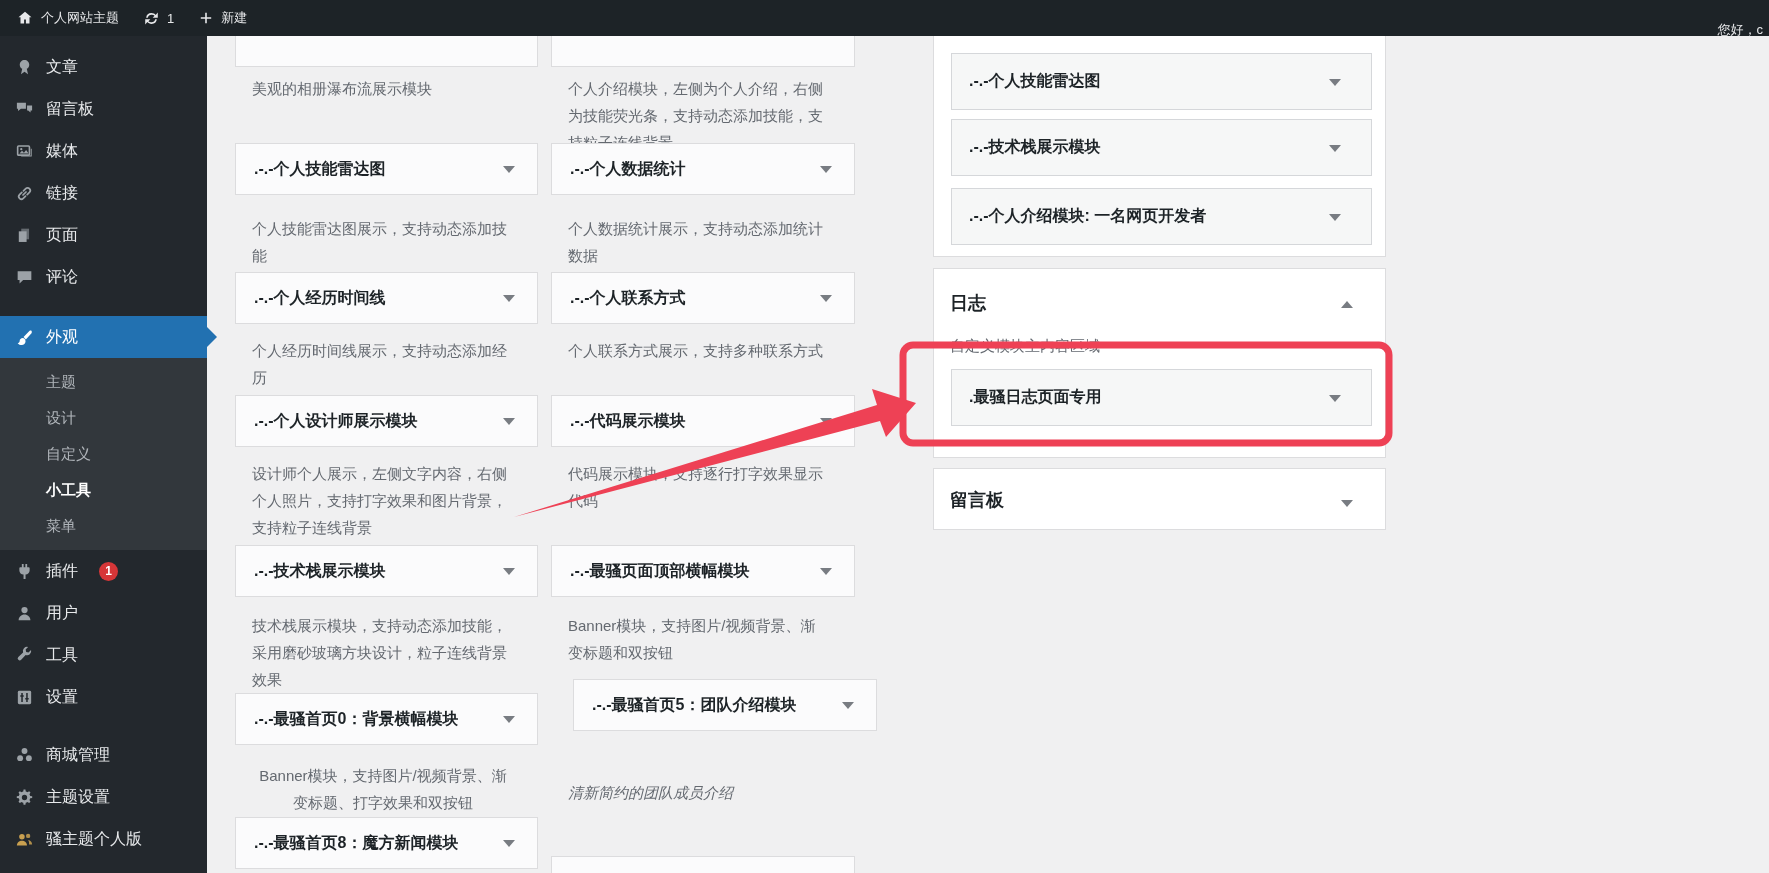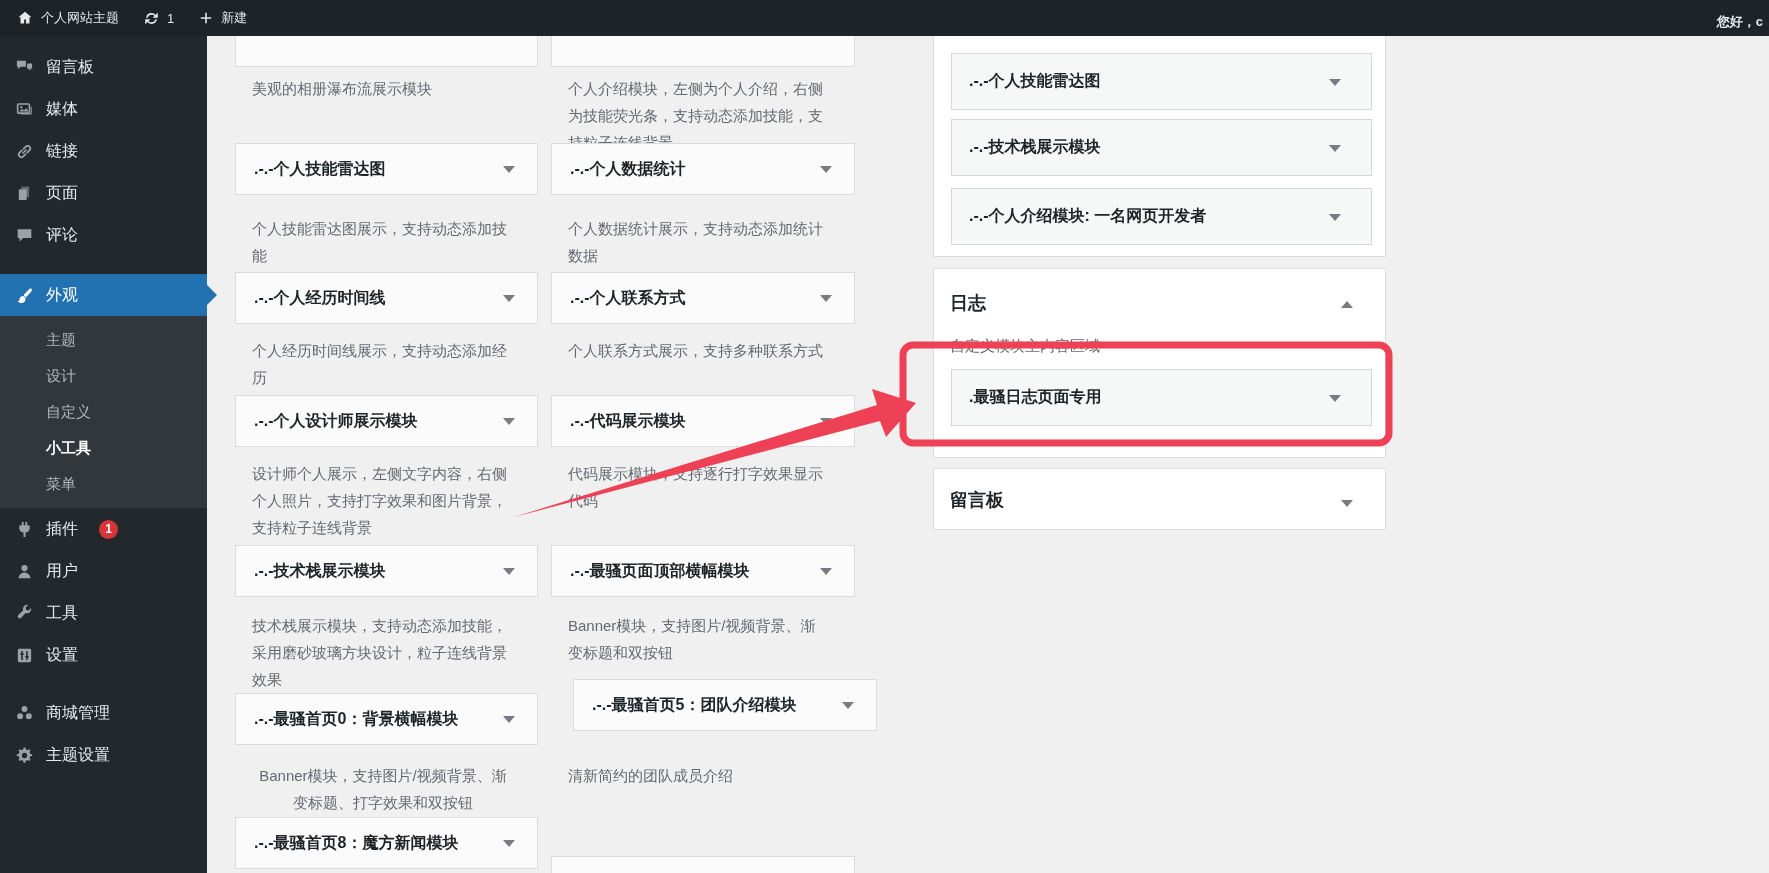--- a/index.html
+++ b/index.html
@@ -4,21 +4,21 @@
 <style>
   * { margin:0; padding:0; box-sizing:border-box; }
   html,body { width:1769px; height:873px; overflow:hidden; }
   body { font-family:"Liberation Sans","DejaVu Sans",sans-serif; background:#f0f0f1; position:relative; }
 
   
   .adminbar { position:absolute; left:0; top:0; width:1769px; height:36px; background:#1d2327;
     color:#e7e8ea; z-index:30; display:flex; align-items:center; font-size:13px; }
   .ab-item { display:flex; align-items:center; gap:7px; padding:0 12px; height:36px; cursor:pointer; }
   .ab-item svg { flex:0 0 auto; }
-  .ab-right { position:absolute; right:2px; top:4px; height:30px; line-height:36px; padding:0 4px; white-space:nowrap;font-weight:bold; }
+  .ab-right { position:absolute; right:2px; top:12px; height:30px; line-height:36px; padding:0 4px; white-space:nowrap; }
 
   
   .sidebar { position:absolute; left:0; top:36px; width:207px; height:837px; background:#23282d; z-index:20; color:#dfe1e3; }
   .menu { padding-top:10px; }
   .menu-item { height:42px; display:flex; align-items:center; gap:12px; padding:0 0 0 14px;
     font-size:16px; cursor:pointer; position:relative; color:#e8eaec; }
   .menu-item .mi-icon { width:20px; height:20px; color:#9ca2a7; display:flex; align-items:center; justify-content:center; }
   .menu-item.active { background:#2271b1; color:#fff; }
   .menu-item.active .mi-icon { color:#fff; }
   .menu-item.active .pointer { position:absolute; right:-10px; top:50%; margin-top:-10px; width:0; height:0;
@@ -123,21 +123,21 @@
       <div class="wdesc" style="top: 460px;">代码展示模块，支持逐行打字效果显示代码</div>
       <div class="wbox" style="top: 545px;">
         <span class="wtitle">.-.-最骚页面顶部横幅模块</span>
         <span class="tri-down"></span>
       </div>
       <div class="wdesc" style="top: 612px;">Banner模块，支持图片/视频背景、渐变标题和双按钮</div>
       <div class="wbox" style="top: 679px; margin-left: 22px;">
         <span class="wtitle">.-.-最骚首页5：团队介绍模块</span>
         <span class="tri-down"></span>
       </div>
-      <div class="wdesc" style="top: 762px;">清新简约的团队成员介绍</div>
+      <div class="wdesc" style="top: 779px; font-style: italic;">清新简约的团队成员介绍</div>
       <div class="wbox" style="top: 856px;">
         <span class="wtitle">.-.-最骚首页：定制服务模块</span>
         <span class="tri-down"></span>
       </div>
     </div>
   <div class="col" id="col-right">
       <div class="panel" style="top: -14px; height: 271px;">
         <div class="pbox" style="top: -4px; height: 42px;">
           <span class="wtitle"></span>
         </div>
@@ -199,20 +199,28 @@
     <span>新建</span>
   </span>
   <span class="ab-right">您好，c</span>
 </div>
 
 <div class="sidebar">
   <div class="menu" id="sidebar-menu">
       <div class="menu-item">
         <span class="mi-icon">
           <svg class="mi-svg" width="19" height="19" viewBox="0 0 20 20" fill="currentColor">
+            <path d="M10 2c-2.8 0-5 2.2-5 5 0 1.9 1 3.5 2.6 4.3L6.3 17l3.7-2.6 3.7 2.6-1.3-5.7C14 10.5 15 8.9 15 7c0-2.8-2.2-5-5-5z"></path>
+          </svg>
+        </span>
+        <span>文章</span>
+      </div>
+      <div class="menu-item">
+        <span class="mi-icon">
+          <svg class="mi-svg" width="19" height="19" viewBox="0 0 20 20" fill="currentColor">
             <path d="M2 3h9.5v6.2H6.2L3.2 11.7V9.2H2z"></path>
             <path d="M12.7 5.8H18v5.2h-1.6v2.2l-2.6-2.2h-1.1z"></path>
           </svg>
         </span>
         <span>留言板</span>
       </div>
       <div class="menu-item">
         <span class="mi-icon">
           <svg class="mi-svg" width="19" height="19" viewBox="0 0 20 20" fill="currentColor">
             <rect x="2.8" y="4.2" width="12.4" height="9.6" rx="1" fill="none" stroke="currentColor" stroke-width="1.7"></rect>
@@ -317,14 +325,27 @@
         <span>商城管理</span>
       </div>
       <div class="menu-item">
         <span class="mi-icon">
           <svg class="mi-svg" width="19" height="19" viewBox="0 0 20 20" fill="currentColor">
             <path fill-rule="evenodd" d="M9 1.5h2l.3 2.1c.7.2 1.3.4 1.8.8l1.8-1.1 1.4 1.4-1.1 1.8c.4.5.6 1.1.8 1.8l2.1.3v2l-2.1.3a6 6 0 0 1-.8 1.8l1.1 1.8-1.4 1.4-1.8-1.1a6 6 0 0 1-1.8.8l-.3 2.1H9l-.3-2.1a6 6 0 0 1-1.8-.8l-1.8 1.1-1.4-1.4 1.1-1.8a6 6 0 0 1-.8-1.8l-2.1-.3v-2l2.1-.3c.2-.7.4-1.3.8-1.8L3.7 4.7l1.4-1.4 1.8 1.1c.5-.4 1.1-.6 1.8-.8zM10 7.2a2.8 2.8 0 1 0 0 5.6 2.8 2.8 0 0 0 0-5.6z"></path>
           </svg>
         </span>
         <span>主题设置</span>
       </div>
+      <div class="menu-item">
+        <span class="mi-icon gold">
+          <svg class="mi-svg" width="19" height="19" viewBox="0 0 20 20" fill="currentColor">
+            <circle cx="7.3" cy="7" r="2.9"></circle>
+            <path d="M2 16.4c0-2.9 2.4-5 5.3-5s5.3 2.1 5.3 5z"></path>
+            <g opacity=".85">
+              <circle cx="13.8" cy="6.2" r="2.3"></circle>
+              <path d="M13.9 10.6c2.4.3 4.1 2.2 4.1 4.6h-3.2a6.5 6.5 0 0 0-.9-4.6z"></path>
+            </g>
+          </svg>
+        </span>
+        <span>骚主题个人版</span>
+      </div>
     </div>
 </div>
 
 </body></html>

